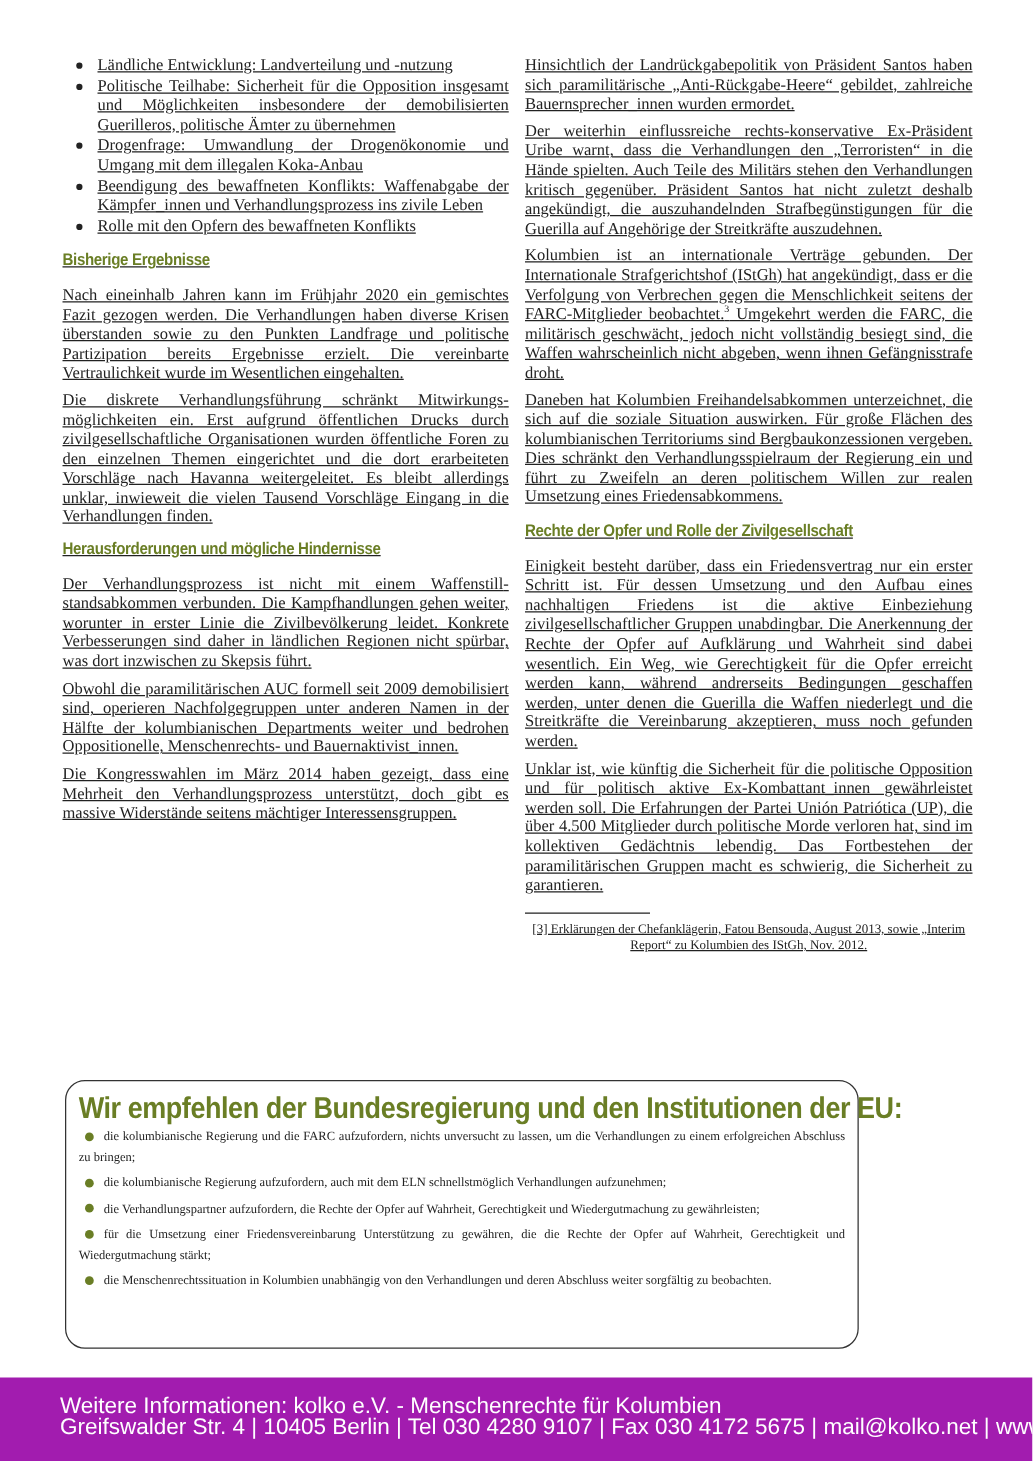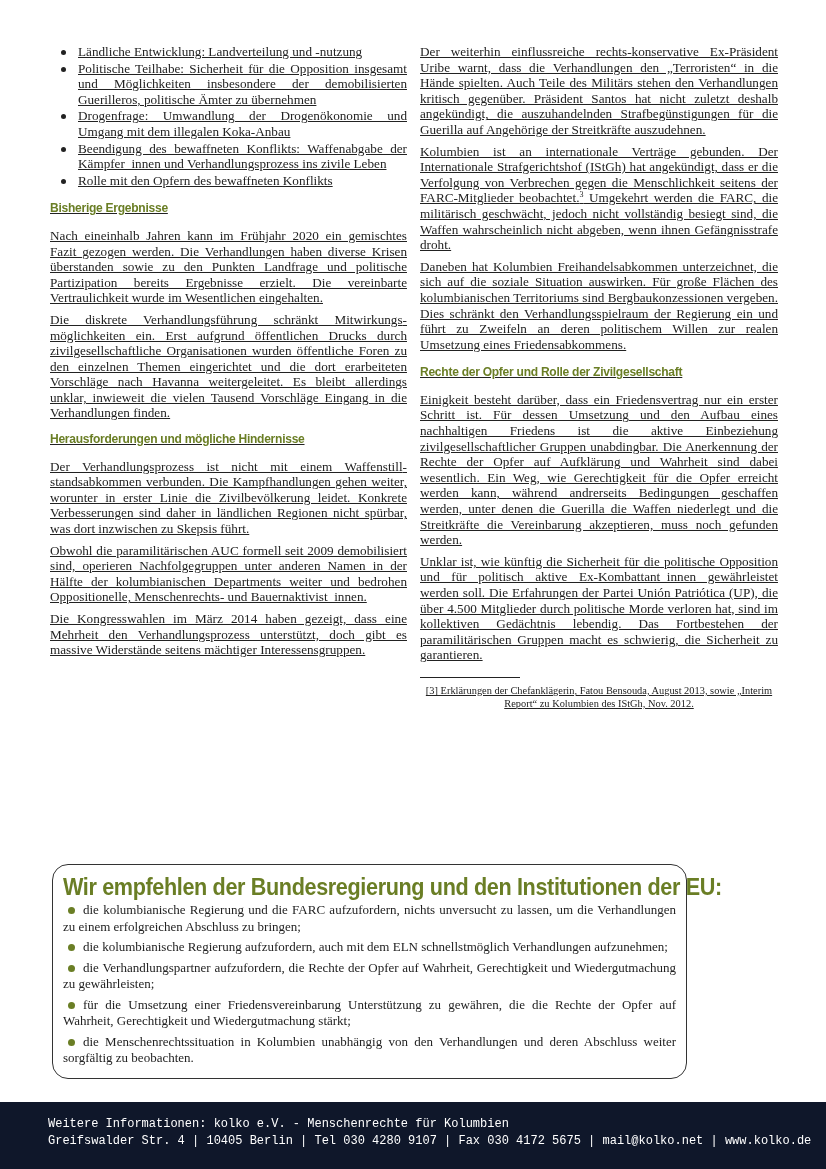--- a/index.html
+++ b/index.html
@@ -17,24 +17,24 @@
   p.para { margin-bottom: 6px; }
   h2.sec { font-family: "Liberation Sans", "DejaVu Sans", sans-serif; font-weight: bold; color: #6a7e25; font-size: 13.4px; letter-spacing: -0.3px; margin: 8px 0 12px; transform: scaleX(0.9); transform-origin: left; }
 
   .fn-rule { width: 100px; border-top: 1px solid #222; margin: 14px 0 6px; }
   .footnote { font-size: 10.4px; line-height: 13px; text-align: center; }
   sup { font-size: 8px; line-height: 0; }
 
   .recbox { position: absolute; left: 52px; top: 864px; width: 635px; height: 215px; border: 1.5px solid #333; border-radius: 16px; padding: 8px 10px 0 10px; }
   .recbox h3 { font-family: "Liberation Sans", "DejaVu Sans", sans-serif; font-weight: bold; color: #6a7e25; font-size: 24px; letter-spacing: -0.4px; transform: scaleX(0.9); transform-origin: left; white-space: nowrap; margin-bottom: 1px; }
   .recbox ul { list-style: none; }
-  .recbox li { font-size: 13px; line-height: 16.5px; text-align: justify; margin-bottom: 4px; }
+  .recbox li { font-size: 10px; line-height: 16.5px; text-align: justify; margin-bottom: 4px; }
   .recbox .gdot { display: inline-block; width: 7px; height: 7px; border-radius: 50%; background: #6a7e25; margin: 0 8px 1px 5px; vertical-align: middle; }
 
-  .footer { position: absolute; left: 0; top: 1102px; width: 826px; height: 67px; background: #0f172a; color: #ffffff; font-family: Liberation Mono, monospace; font-size: 12px; line-height: 17px; padding: 14px 0 0 48px; }
+  .footer { position: absolute; left: 0; top: 1102px; width: 826px; height: 67px; background: #a21caf; color: #ffffff; font-family: Liberation Sans, sans-serif; font-size: 18px; line-height: 17px; padding: 14px 0 0 48px; }
   .footer div { white-space: nowrap; }
 </style>
 </head>
 <body>
 
 <div class="col col-left">
   <ul class="bullets">
     <li>Ländliche Entwicklung: Landverteilung und -nutzung</li>
     <li>Politische Teilhabe: Sicherheit für die Opposition insgesamt und Möglichkeiten insbesondere der demobilisierten Guerilleros, politische Ämter zu übernehmen</li>
     <li>Drogenfrage: Umwandlung der Drogenökonomie und Umgang mit dem illegalen Koka-Anbau</li>
@@ -46,20 +46,21 @@
   <p class="para">Nach eineinhalb Jahren kann im Frühjahr 2020 ein gemischtes Fazit gezogen werden. Die Verhandlungen haben diverse Krisen überstanden sowie zu den Punkten Landfrage und politische Partizipation bereits Ergebnisse erzielt. Die vereinbarte Vertraulichkeit wurde im Wesentlichen eingehalten.</p>
   <p class="para">Die diskrete Verhandlungsführung schränkt Mitwirkungs­möglichkeiten ein. Erst aufgrund öffentlichen Drucks durch zivilgesellschaftliche Organisationen wurden öffentliche Foren zu den einzelnen Themen eingerichtet und die dort erarbeiteten Vorschläge nach Havanna weitergeleitet. Es bleibt allerdings unklar, inwieweit die vielen Tausend Vorschläge Eingang in die Verhandlungen finden.</p>
 
   <h2 class="sec" style="margin-top:10px;">Herausforderungen und mögliche Hindernisse</h2>
   <p class="para">Der Verhandlungsprozess ist nicht mit einem Waffenstill­standsabkommen verbunden. Die Kampfhandlungen gehen weiter, worunter in erster Linie die Zivilbevölkerung leidet. Konkrete Verbesserungen sind daher in ländlichen Regionen nicht spürbar, was dort inzwischen zu Skepsis führt.</p>
   <p class="para">Obwohl die paramilitärischen AUC formell seit 2009 demobilisiert sind, operieren Nachfolgegruppen unter anderen Namen in der Hälfte der kolumbianischen Departments weiter und bedrohen Oppositionelle, Menschenrechts- und Bauernaktivist_innen.</p>
   <p class="para">Die Kongresswahlen im März 2014 haben gezeigt, dass eine Mehrheit den Verhandlungsprozess unterstützt, doch gibt es massive Widerstände seitens mächtiger Interessensgruppen.</p>
 </div>
 
 <div class="col col-right">
+  <p class="para">Hinsichtlich der Landrückgabepolitik von Präsident Santos haben sich paramilitärische „Anti-Rückgabe-Heere“ gebildet, zahlreiche Bauernsprecher_innen wurden ermordet.</p>
   <p class="para">Der weiterhin einflussreiche rechts-konservative Ex-Präsident Uribe warnt, dass die Verhandlungen den „Terroristen“ in die Hände spielten. Auch Teile des Militärs stehen den Verhandlungen kritisch gegenüber. Präsident Santos hat nicht zuletzt deshalb angekündigt, die auszuhandelnden Strafbegünstigungen für die Guerilla auf Angehörige der Streitkräfte auszudehnen.</p>
   <p class="para"><span>Kolumbien ist an internationale Verträge gebunden. Der Internationale Strafgerichtshof (IStGh) hat angekündigt, dass er die Verfolgung von Verbrechen gegen die Menschlichkeit seitens der FARC-Mitglieder beobachtet.</span><sup>3</sup><span> Umgekehrt werden die FARC, die militärisch geschwächt, jedoch nicht vollständig besiegt sind, die Waffen wahrscheinlich nicht abgeben, wenn ihnen Gefängnisstrafe droht.</span></p>
   <p class="para">Daneben hat Kolumbien Freihandelsabkommen unterzeichnet, die sich auf die soziale Situation auswirken. Für große Flächen des kolumbianischen Territoriums sind Bergbaukonzessionen vergeben. Dies schränkt den Verhandlungsspielraum der Regierung ein und führt zu Zweifeln an deren politischem Willen zur realen Umsetzung eines Friedensabkommens.</p>
 
   <h2 class="sec" style="margin-top:12px;">Rechte der Opfer und Rolle der Zivilgesellschaft</h2>
   <p class="para">Einigkeit besteht darüber, dass ein Friedensvertrag nur ein erster Schritt ist. Für dessen Umsetzung und den Aufbau eines nachhaltigen Friedens ist die aktive Einbeziehung zivilgesellschaftlicher Gruppen unabdingbar. Die Anerkennung der Rechte der Opfer auf Aufklärung und Wahrheit sind dabei wesentlich. Ein Weg, wie Gerechtigkeit für die Opfer erreicht werden kann, während andrerseits Bedingungen geschaffen werden, unter denen die Guerilla die Waffen niederlegt und die Streitkräfte die Vereinbarung akzeptieren, muss noch gefunden werden.</p>
   <p class="para">Unklar ist, wie künftig die Sicherheit für die politische Opposition und für politisch aktive Ex-Kombattant_innen gewährleistet werden soll. Die Erfahrungen der Partei Unión Patriótica (UP), die über 4.500 Mitglieder durch politische Morde verloren hat, sind im kollektiven Gedächtnis lebendig. Das Fortbestehen der paramilitärischen Gruppen macht es schwierig, die Sicherheit zu garantieren.</p>
 
   <div class="fn-rule"></div>
   <p class="footnote">[3] Erklärungen der Chefanklägerin, Fatou Bensouda, August 2013, sowie „Interim Report“ zu Kolumbien des IStGh, Nov. 2012.</p>

